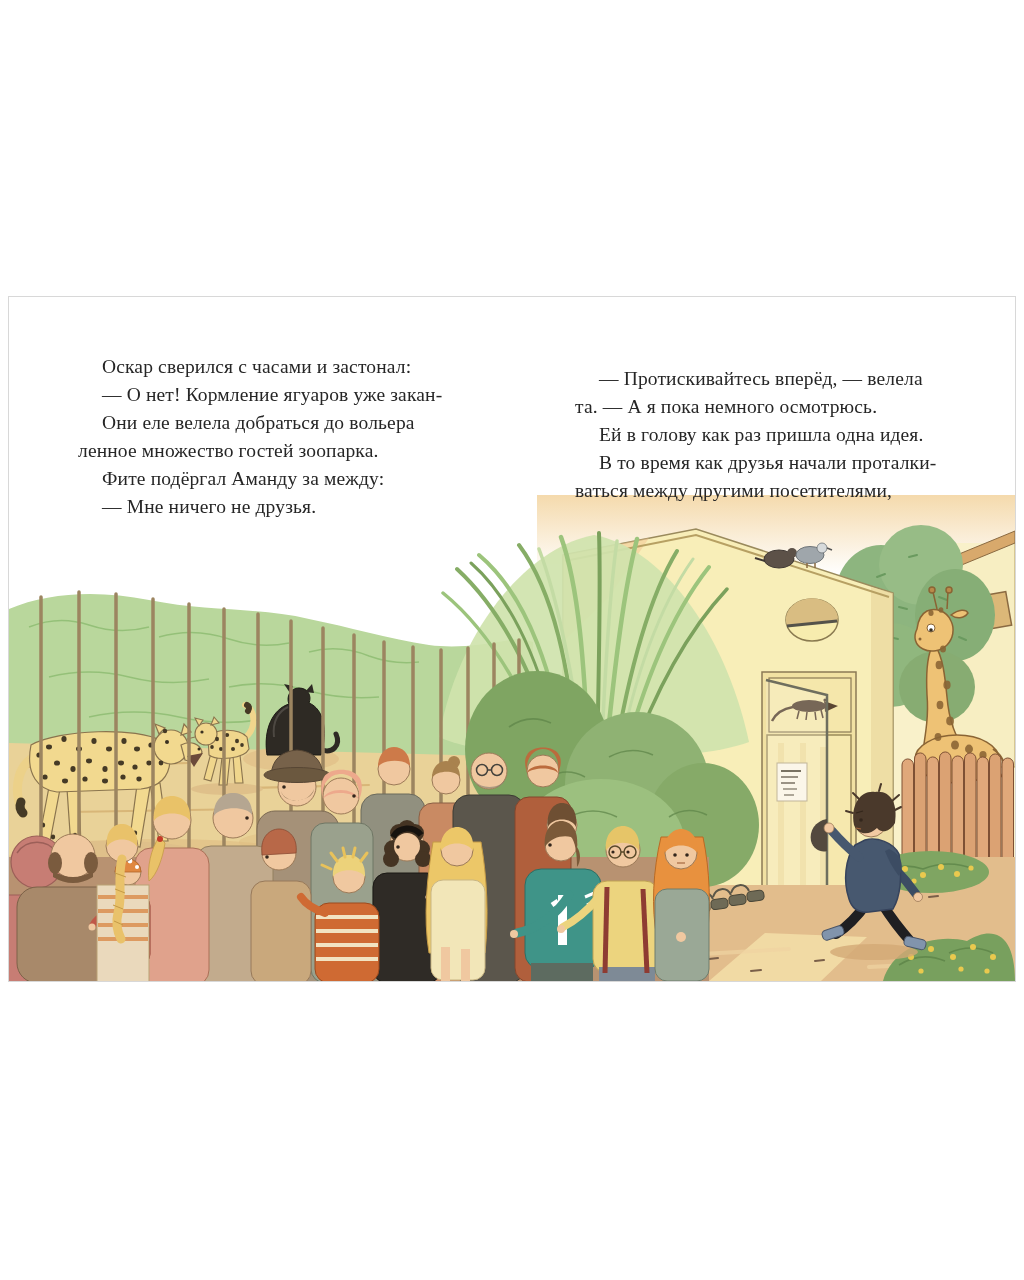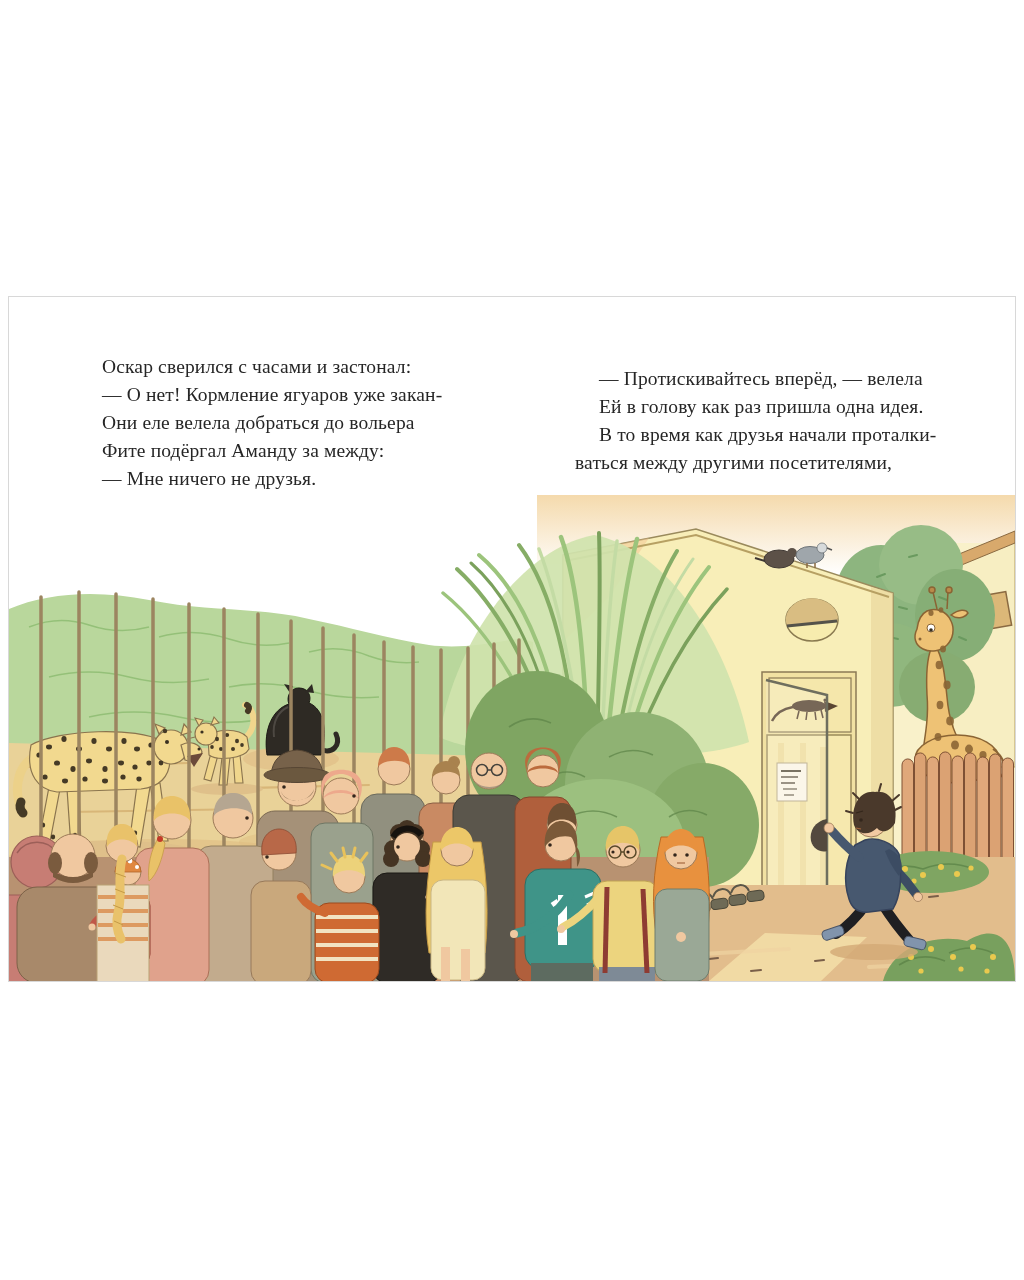--- a/index.html
+++ b/index.html
@@ -610,24 +610,26 @@
             <path d="M322,572 l-9,-4"></path>
         </g>
       </g>
     </g>
   </svg>
 
   <div class="col left-col">
     <div class="ln in">Оскар сверился с часами и застонал:</div>
     <div class="ln in">— О нет! Кормление ягуаров уже закан-</div>
     <div class="ln in">Они еле велела добраться до вольера</div>
+    <div class="ln">ленное множество гостей зоопарка.</div>
     <div class="ln in">Фите подёргал Аманду за между:</div>
     <div class="ln in">— Мне ничего не друзья.</div>
   </div>
 
   <div class="col right-col">
     <div class="ln in">— Протискивайтесь вперёд, — велела</div>
+    <div class="ln">та. — А я пока немного осмотрюсь.</div>
     <div class="ln in">Ей в голову как раз пришла одна идея.</div>
     <div class="ln in">В то время как друзья начали проталки-</div>
     <div class="ln">ваться между другими посетителями,</div>
   </div>
 
 </div>
 
 </body></html>

